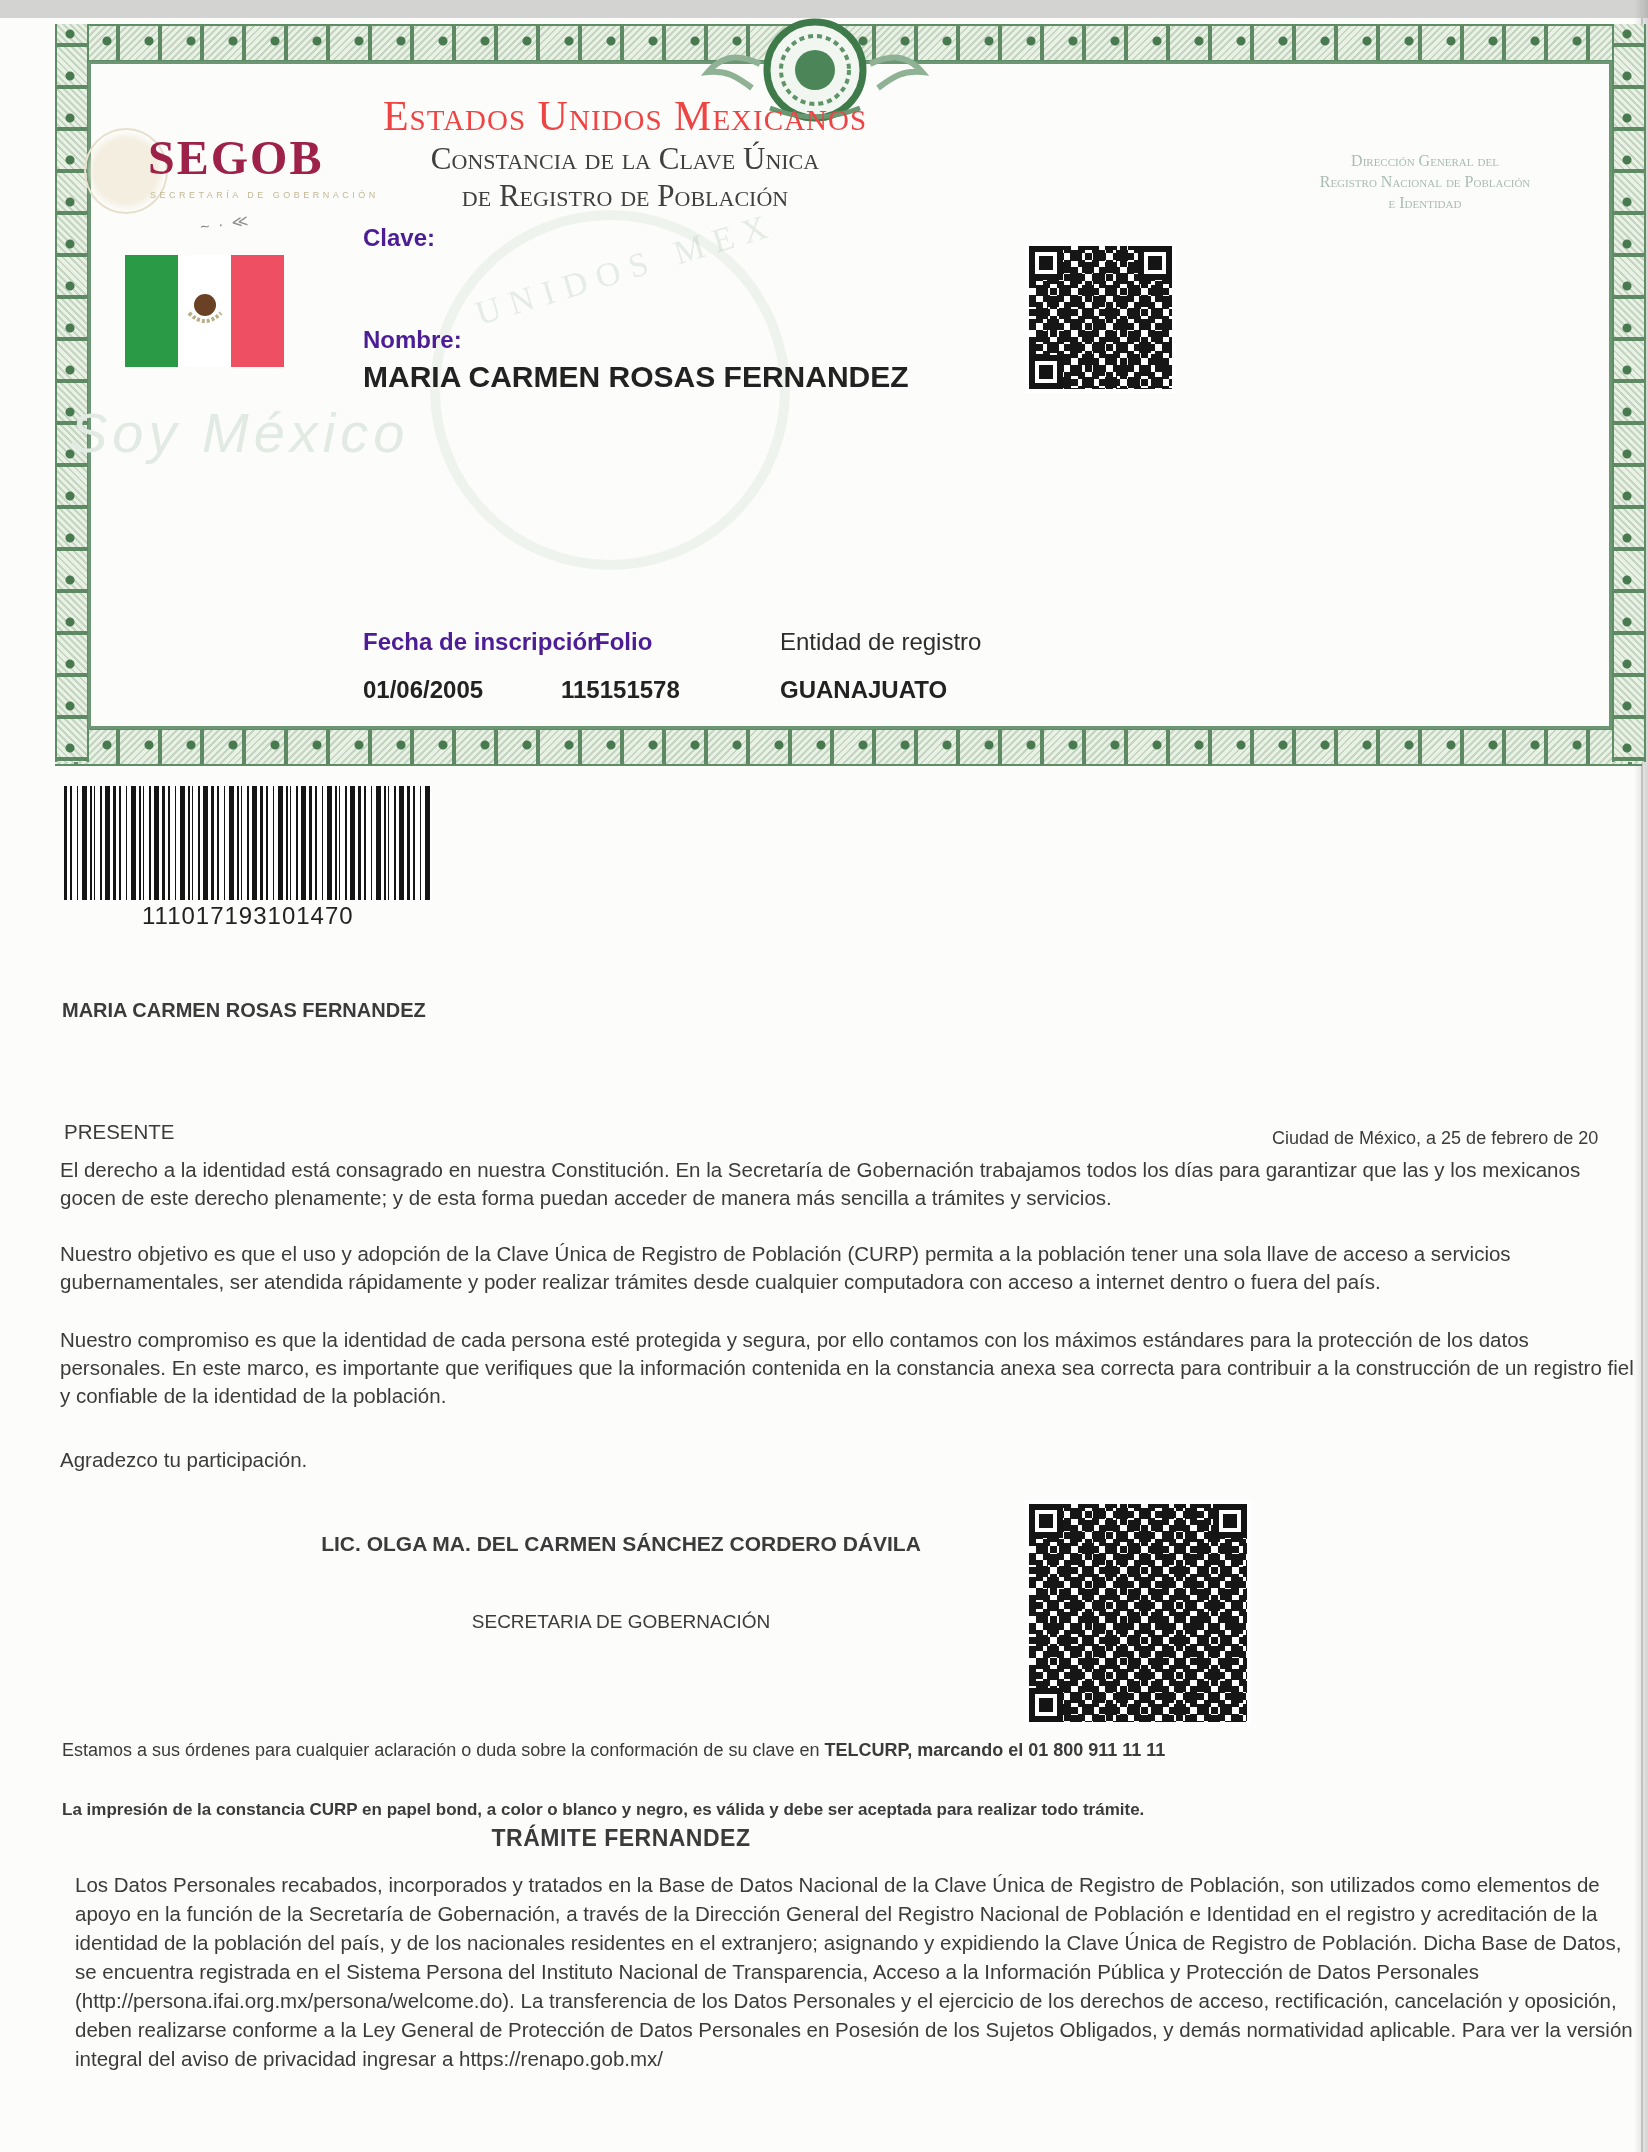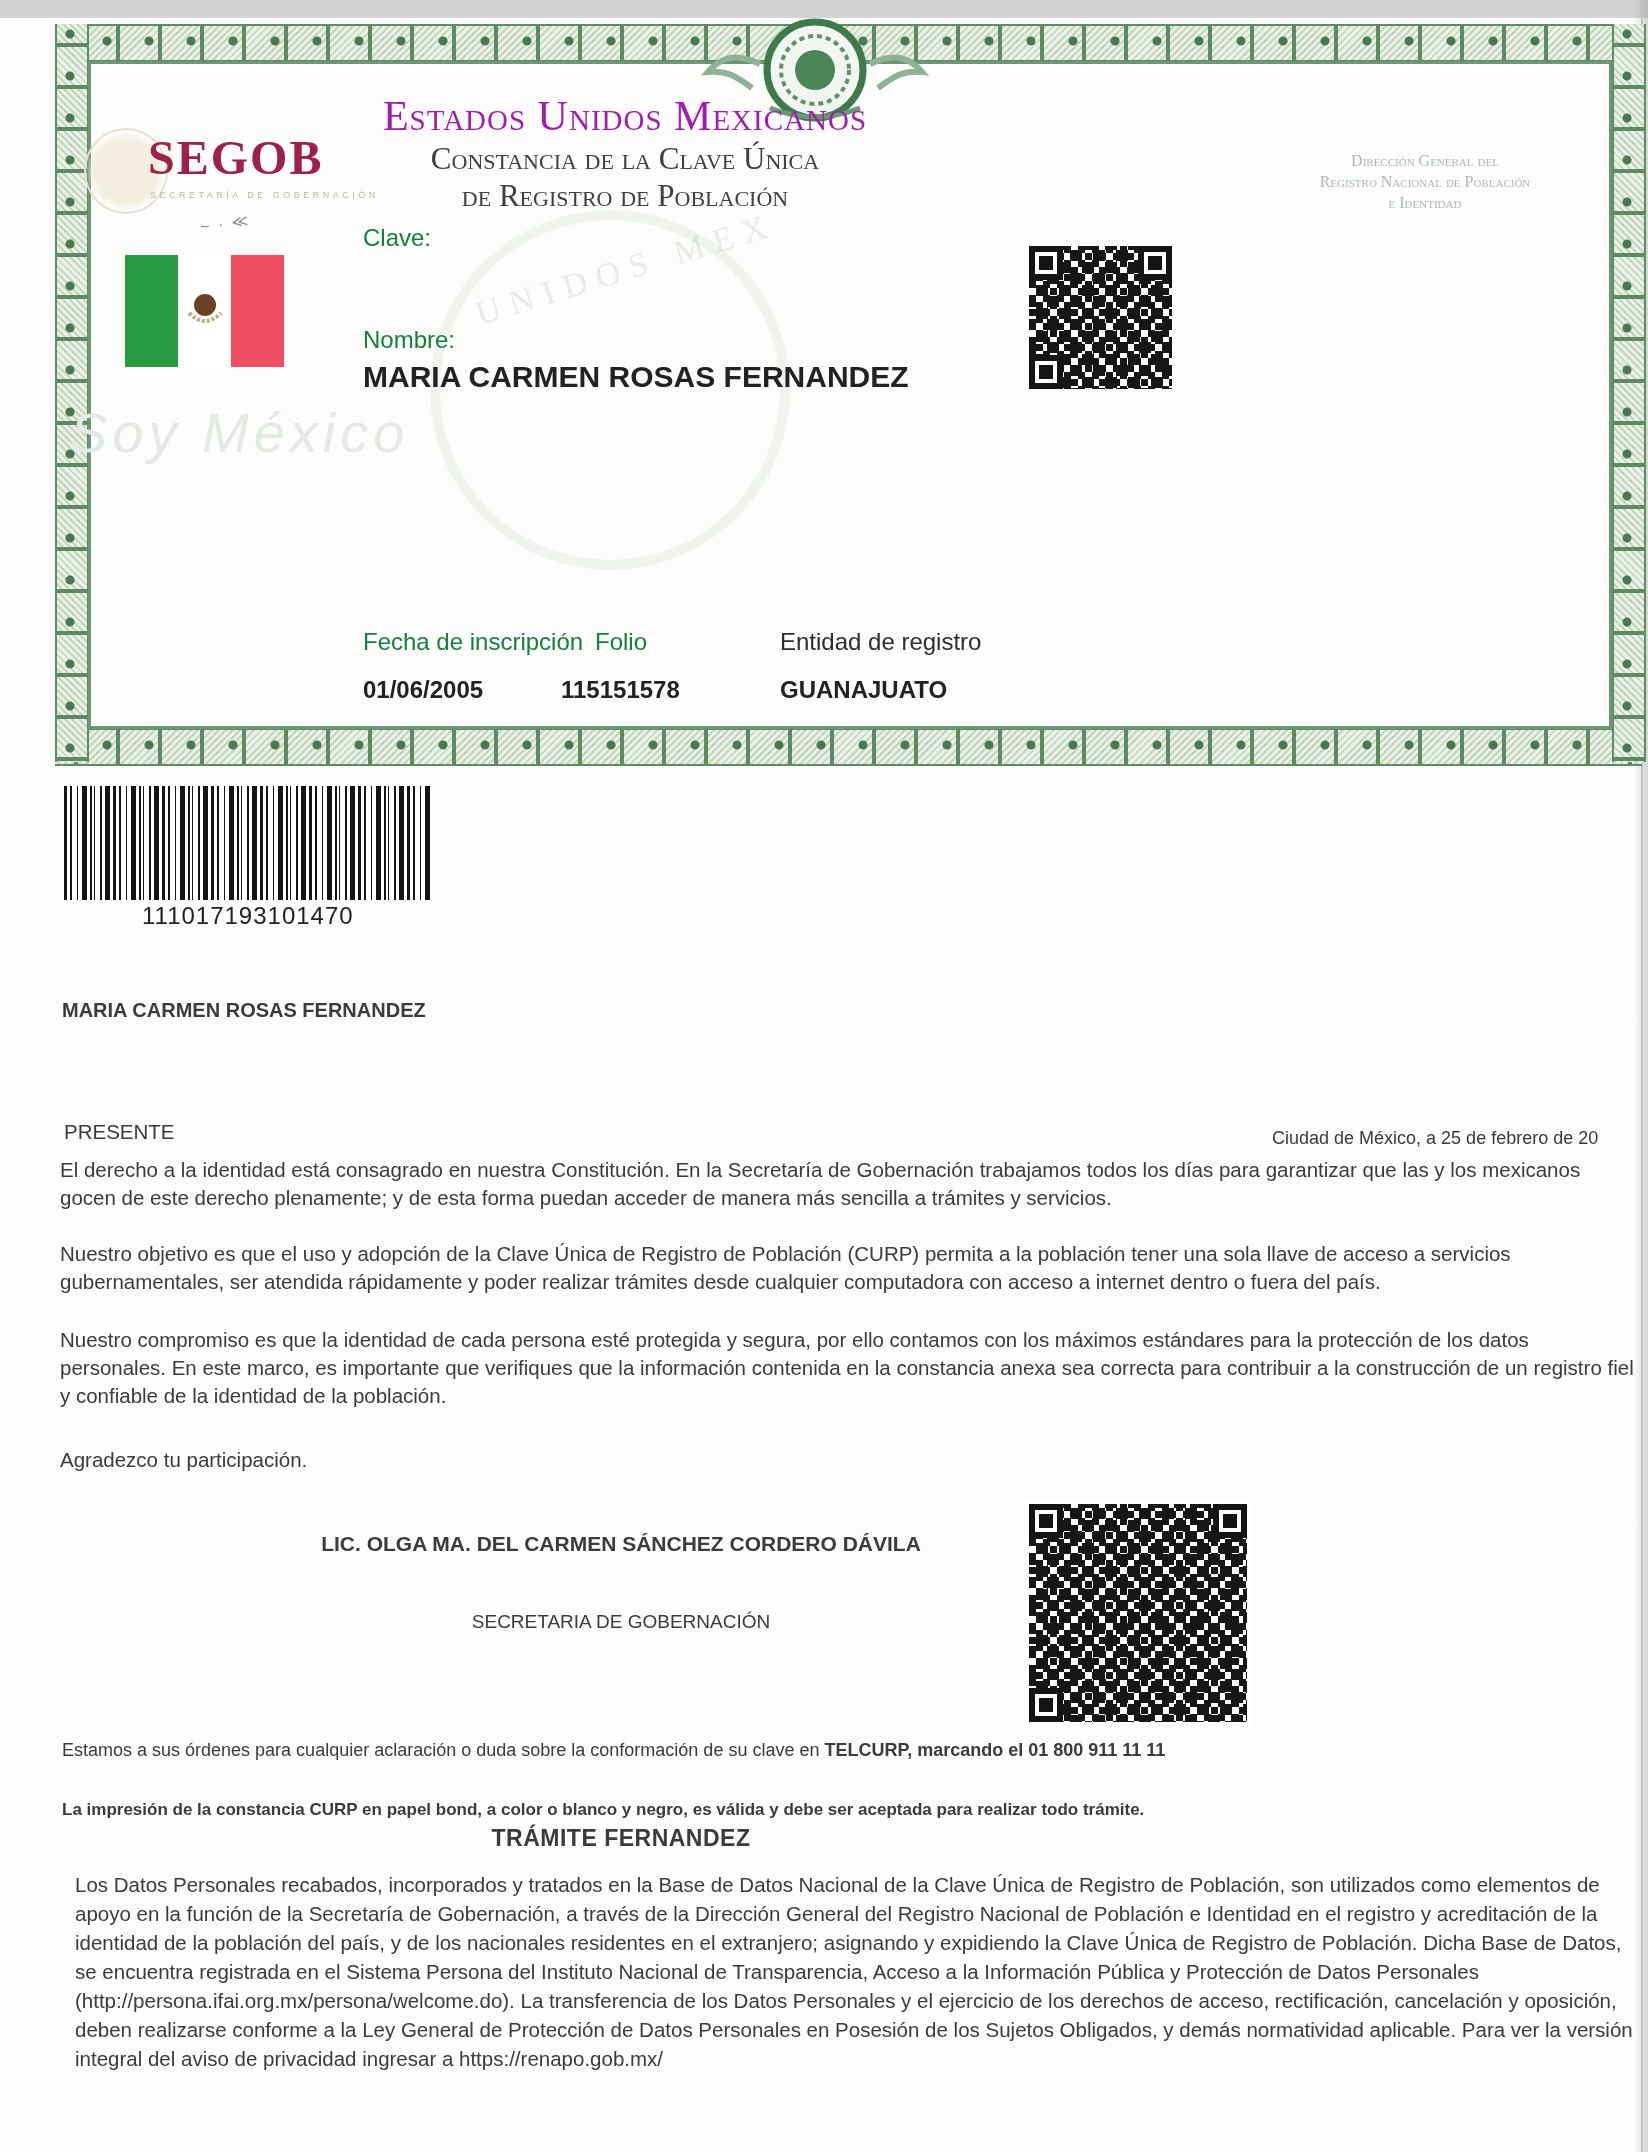--- a/index.html
+++ b/index.html
@@ -39,21 +39,21 @@
   
   .segob{position:absolute;left:148px;top:130px;font-family:"Liberation Serif",serif;
     font-weight:bold;font-size:48px;letter-spacing:2px;color:#9d2148;}
   .segob-sub{position:absolute;left:150px;top:190px;font-size:9px;letter-spacing:3.5px;color:#c3b795;}
   .seal-faint{position:absolute;left:84px;top:128px;width:80px;height:82px;border-radius:50%;
     border:2px solid #e6dfcb;background:radial-gradient(circle,#f3eee0 55%,rgba(243,238,224,0) 70%);}
   .ink-mark{position:absolute;left:200px;top:214px;color:#8d8d8d;font-size:16px;transform:rotate(-8deg);letter-spacing:2px;}
 
   .title{position:absolute;left:330px;top:92px;width:590px;text-align:center;
     font-family:"Liberation Serif",serif;font-variant:small-caps;font-size:42px;
-    letter-spacing:1px;color:#a21caf;}
+    letter-spacing:1px;color:#ef4444;}
   .subtitle{position:absolute;left:330px;top:140px;width:590px;text-align:center;
     font-family:"Liberation Serif",serif;font-variant:small-caps;font-size:31px;
     line-height:37px;color:#404040;}
   .direction{position:absolute;left:1240px;top:150px;width:370px;text-align:center;
     font-family:"Liberation Serif",serif;font-variant:small-caps;font-size:16px;
     line-height:21px;color:#a9bcb4;}
 
   .crest{position:absolute;left:700px;top:12px;}
 
   
@@ -65,21 +65,21 @@
 
   
   .wm-soy{position:absolute;left:70px;top:400px;font-size:56px;font-style:italic;
     letter-spacing:5px;color:#e2eae4;}
   .wm-seal-ring{position:absolute;left:430px;top:210px;width:340px;height:340px;border-radius:50%;
     border:10px solid rgba(170,195,175,.15);}
   .wm-seal-text{position:absolute;left:470px;top:250px;font-size:34px;letter-spacing:10px;
     color:rgba(150,178,156,.22);transform:rotate(-17deg);font-family:"Liberation Serif",serif;}
 
   
-  .f-label{position:absolute;font-weight:normal;font-size:24px;color:#15803d;}
+  .f-label{position:absolute;font-weight:bold;font-size:24px;color:#4c1d95;}
   .f-label-reg{position:absolute;font-weight:normal;font-size:24px;color:#2e2e2e;}
   .f-clave{position:absolute;left:363px;top:258px;font-weight:bold;font-size:34px;letter-spacing:.5px;color:#222;}
   .f-nombre{position:absolute;left:363px;top:360px;font-weight:bold;font-size:30px;color:#222;}
   .f-val{position:absolute;font-weight:bold;font-size:24px;color:#222;}
 
   
   .qr{position:absolute;border:4px solid #fff;
     background:
       repeating-conic-gradient(#161616 0% 25%,rgba(255,255,255,0) 0% 50%) 0 0/14px 14px,
       repeating-conic-gradient(#161616 0% 25%,rgba(255,255,255,0) 0% 50%) 7px 4px/23px 23px,

